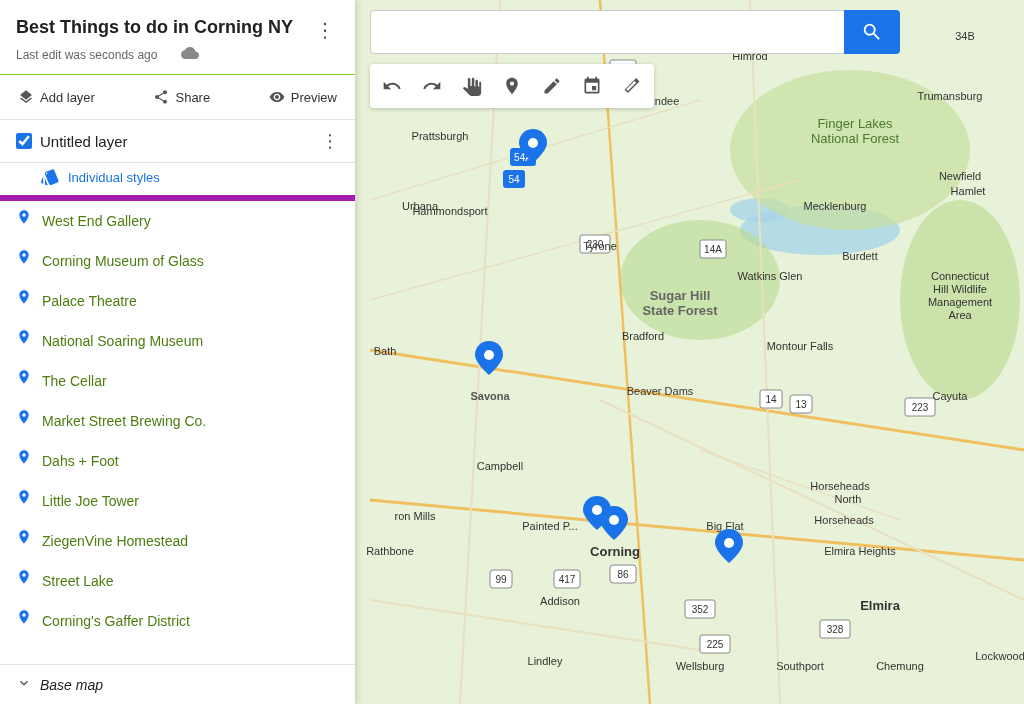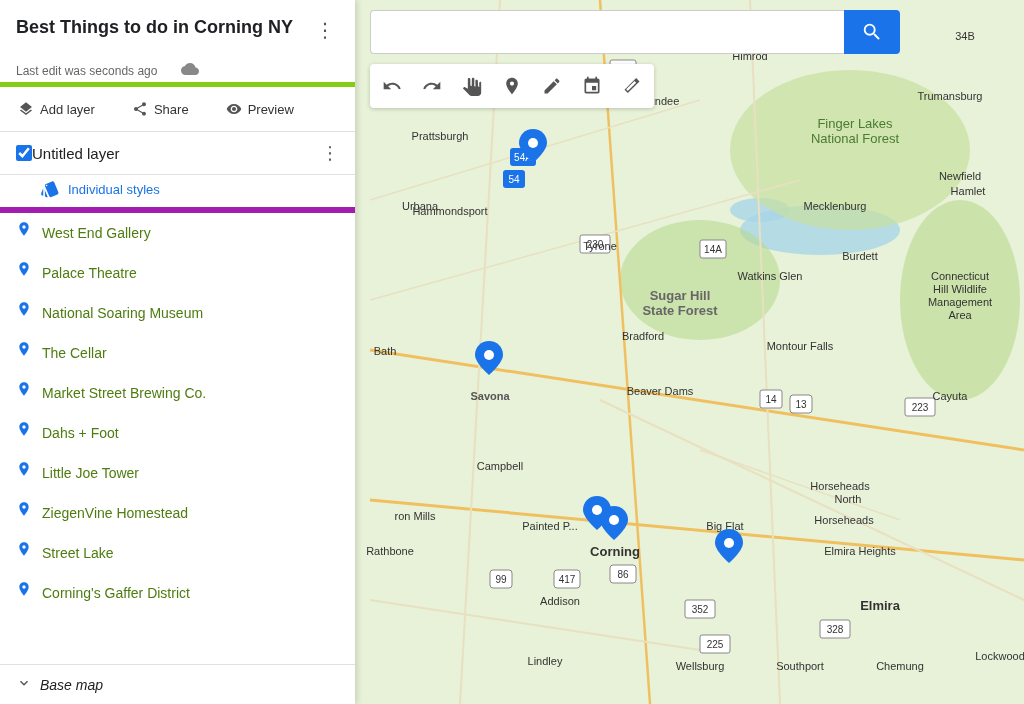--- a/index.html
+++ b/index.html
@@ -89,22 +89,22 @@
       width: 355px;
       height: 704px;
       background: white;
       z-index: 20;
       display: flex;
       flex-direction: column;
       box-shadow: 2px 0 6px rgba(0,0,0,0.15);
     }
 
     #panel-header {
-      padding: 16px 16px 0 16px;
-      border-bottom: 5px solid #84cc16;
+      padding: 16px 16px 8px 16px;
+      border-bottom: 1px solid #84cc16;
     }
 
     #panel-title-row {
       display: flex;
       align-items: flex-start;
       justify-content: space-between;
     }
 
     #panel-title {
       font-size: 18px;
@@ -119,36 +119,37 @@
       border: none;
       cursor: pointer;
       font-size: 20px;
       color: #555;
       padding: 2px 4px;
     }
 
     #panel-subtitle {
       font-size: 12px;
       color: #666;
-      margin-top: 16px;
+      margin-top: 0;
       display: flex;
       align-items: center;
       gap: 24px;
     }
 
     #cloud-icon {
       color: #888;
       font-size: 16px;
     }
 
     #panel-actions {
       display: flex;
-      gap: 17px;
+      gap: 4px;
       padding: 8px 8px;
       border-bottom: 1px solid #e0e0e0;
+      justify-content: space-between;
     }
 
     .action-btn {
       display: flex;
       align-items: center;
       gap: 6px;
       padding: 6px 10px;
       border: none;
       background: transparent;
       cursor: pointer;
@@ -167,20 +168,21 @@
       display: flex;
       align-items: center;
       justify-content: space-between;
       padding: 10px 16px;
       border-bottom: 1px solid #e0e0e0;
     }
 
     #layer-title-area {
       display: flex;
       align-items: center;
+      gap: 8px;
     }
 
     #layer-checkbox {
       width: 16px;
       height: 16px;
       accent-color: #1a73e8;
     }
 
     #layer-name {
       font-size: 15px;
@@ -510,20 +512,26 @@
     <div class="place-item">
           <span class="place-pin"><svg xmlns="http://www.w3.org/2000/svg" width="16" height="20" viewBox="0 0 24 30" fill="#1a73e8">
               <path d="M12 2C8.13 2 5 5.13 5 9c0 5.25 7 13 7 13s7-7.75 7-13c0-3.87-3.13-7-7-7zm0 9.5c-1.38 0-2.5-1.12-2.5-2.5s1.12-2.5 2.5-2.5 2.5 1.12 2.5 2.5-1.12 2.5-2.5 2.5z"></path>
             </svg></span>
           <span class="place-name">West End Gallery</span>
         </div>
         <div class="place-item">
           <span class="place-pin"><svg xmlns="http://www.w3.org/2000/svg" width="16" height="20" viewBox="0 0 24 30" fill="#1a73e8">
               <path d="M12 2C8.13 2 5 5.13 5 9c0 5.25 7 13 7 13s7-7.75 7-13c0-3.87-3.13-7-7-7zm0 9.5c-1.38 0-2.5-1.12-2.5-2.5s1.12-2.5 2.5-2.5 2.5 1.12 2.5 2.5-1.12 2.5-2.5 2.5z"></path>
             </svg></span>
+          <span class="place-name">Corning Museum of Glass</span>
+        </div>
+        <div class="place-item">
+          <span class="place-pin"><svg xmlns="http://www.w3.org/2000/svg" width="16" height="20" viewBox="0 0 24 30" fill="#1a73e8">
+              <path d="M12 2C8.13 2 5 5.13 5 9c0 5.25 7 13 7 13s7-7.75 7-13c0-3.87-3.13-7-7-7zm0 9.5c-1.38 0-2.5-1.12-2.5-2.5s1.12-2.5 2.5-2.5 2.5 1.12 2.5 2.5-1.12 2.5-2.5 2.5z"></path>
+            </svg></span>
           <span class="place-name">Palace Theatre</span>
         </div>
         <div class="place-item">
           <span class="place-pin"><svg xmlns="http://www.w3.org/2000/svg" width="16" height="20" viewBox="0 0 24 30" fill="#1a73e8">
               <path d="M12 2C8.13 2 5 5.13 5 9c0 5.25 7 13 7 13s7-7.75 7-13c0-3.87-3.13-7-7-7zm0 9.5c-1.38 0-2.5-1.12-2.5-2.5s1.12-2.5 2.5-2.5 2.5 1.12 2.5 2.5-1.12 2.5-2.5 2.5z"></path>
             </svg></span>
           <span class="place-name">National Soaring Museum</span>
         </div>
         <div class="place-item">
           <span class="place-pin"><svg xmlns="http://www.w3.org/2000/svg" width="16" height="20" viewBox="0 0 24 30" fill="#1a73e8">

